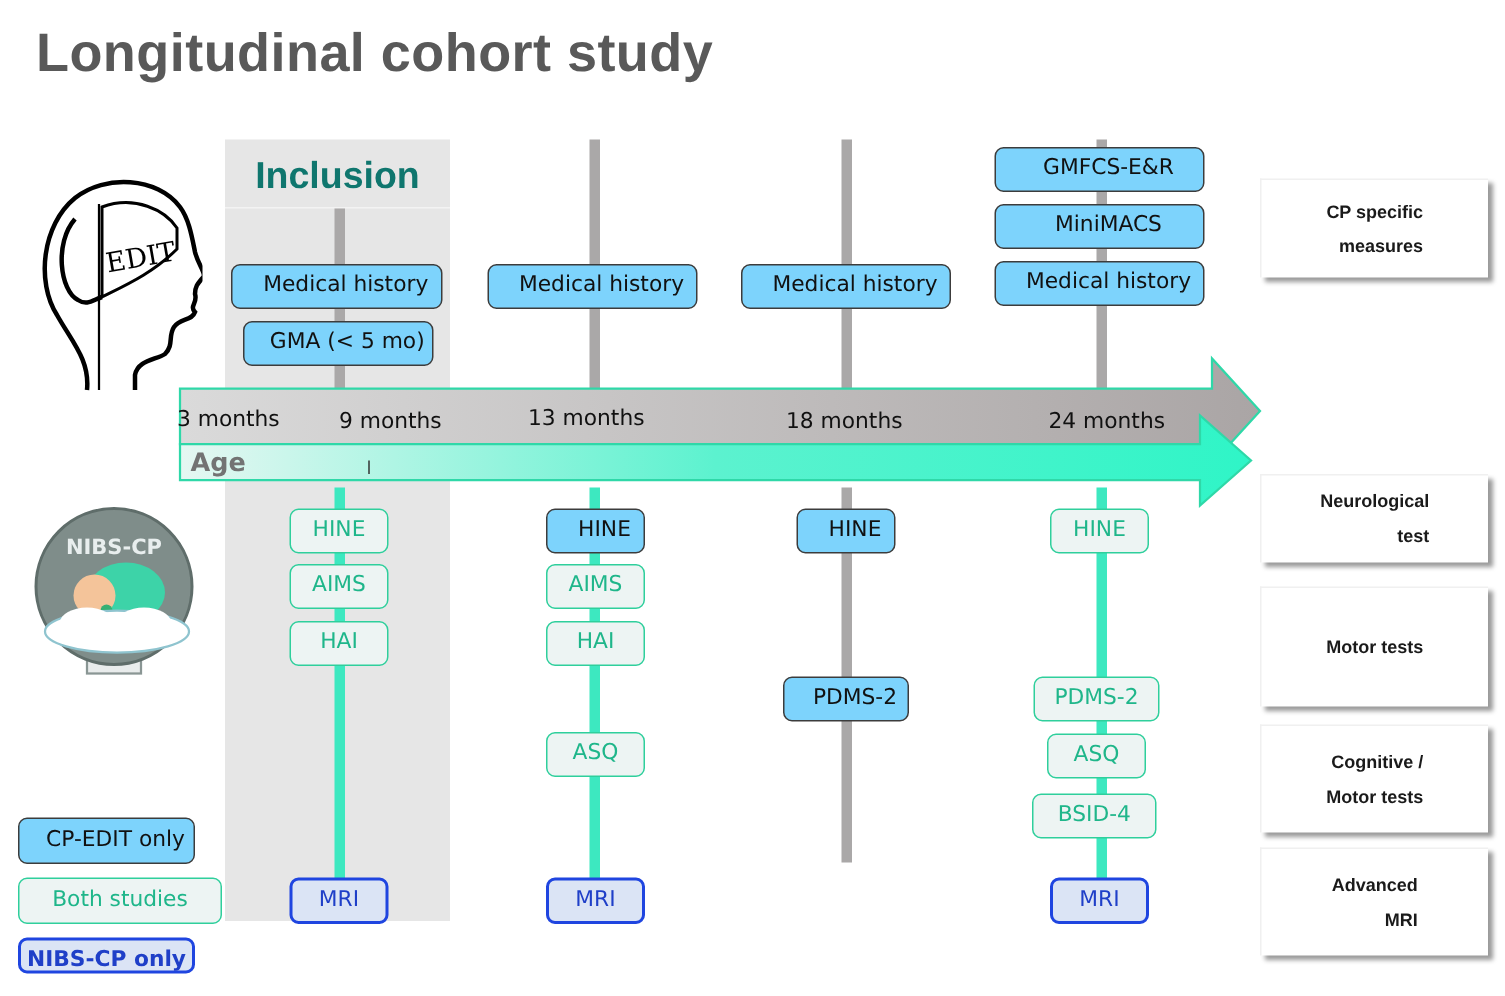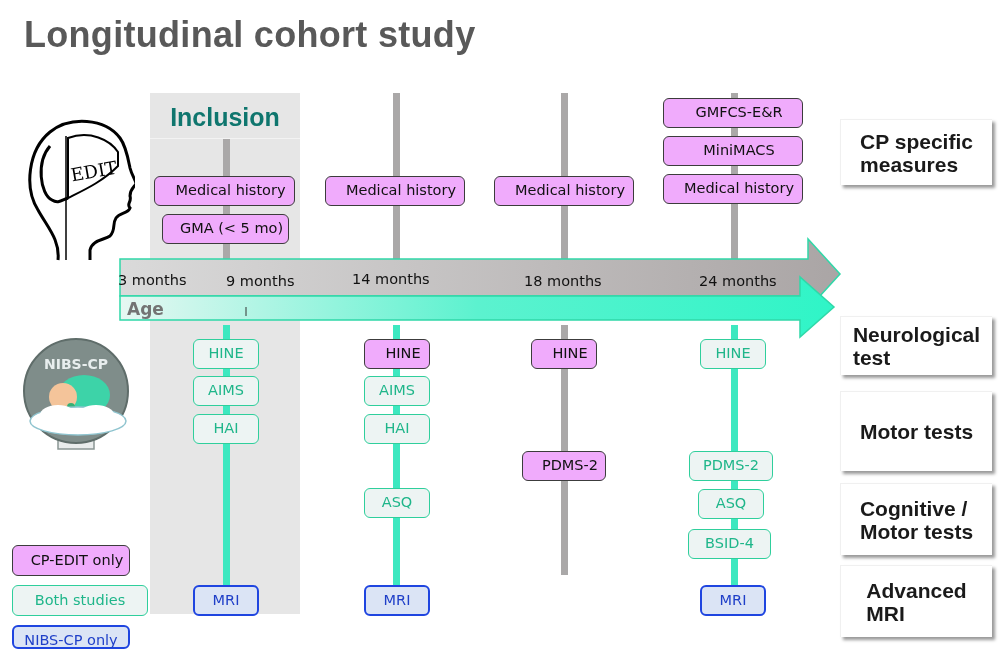--- a/index.html
+++ b/index.html
@@ -10,27 +10,27 @@
            font-size:36px; color:#595959; letter-spacing:0.3px; }
   #inclusion-bg { left:150px; top:93px; width:150px; height:521px; background:#e6e6e6; }
   #inclusion-label { left:150px; top:96px; width:150px; height:42px; line-height:42px; text-align:center;
                      font-family:"Liberation Sans", sans-serif; font-weight:bold; font-size:25px; color:#0f766e; }
   #inclusion-divider { left:150px; top:138px; width:150px; height:1px; background:#f3f3f3; }
   .vline { position:absolute; width:7px; }
   .gray { background:#aaa8a8; }
   .teal { background:#3de8c0; }
   .box { position:absolute; box-sizing:border-box; border-radius:6px; text-align:center;
          font-family:"DejaVu Sans", sans-serif; font-size:14.5px; white-space:nowrap; }
-  .box.cp { border:1.6px solid #3c3c3c; background:#f0abfc; color:#111;padding-left:12px; }
+  .box.cp { border:1.6px solid #3c3c3c; background:#7dd3fc; color:#111;padding-left:12px; }
   .box.both { border:1.6px solid #2fcf9c; background:#edf4f3; color:#1fb68a; }
   .box.nibs { border:2px solid #1f45e0; background:#dbe4f5; color:#1f3fc8; }
   .cat { position:absolute; left:840px; width:152px; background:#fff; box-sizing:border-box;
          box-shadow:3px 3px 3px #9a9a9a; border-top:1px solid #f0f0f0; border-left:1px solid #f0f0f0;
-         display:flex; align-items:center; justify-content:center; text-align:left;
-         font-family:"Liberation Sans", sans-serif; font-weight:bold; font-size:21px; line-height:23px; color:#1a1a1a; }
+         display:flex; align-items:center; justify-content:center; text-align:right;
+         font-family:"Liberation Sans", sans-serif; font-weight:bold; font-size:12px; line-height:23px; color:#1a1a1a; }
   .month { position:absolute; font-family:"DejaVu Sans", sans-serif; font-size:14.5px; color:#111; }
   #age-label { left:127px; top:299px; font-family:"DejaVu Sans", sans-serif; font-weight:bold; font-size:17px; color:#737373; }
 </style>
 </head>
 <body>
 
 <div id="title" class="abs">Longitudinal cohort study</div>
 
 <div id="inclusion-bg" class="abs"></div>
 <div id="inclusion-label" class="abs">Inclusion</div>
@@ -58,21 +58,21 @@
       <stop offset="1" stop-color="#2ff5c7"></stop>
     </linearGradient>
   </defs>
   <polygon points="10,24 698,24 698,4 730,39 698,74 698,61 10,61" fill="url(#gGray)" stroke="#2fd8a8" stroke-width="1.5"></polygon>
   <polygon points="10,61 690,61 690,42 724,72 690,102 690,85 10,85" fill="url(#gTeal)" stroke="#2fd8a8" stroke-width="1.5"></polygon>
   <line x1="136" y1="72" x2="136" y2="81" stroke="#333" stroke-width="1"></line>
 </svg>
 
 <div class="month" style="left:118px; top:272px;">3 months</div>
 <div class="month" style="left:226px; top:273px;">9 months</div>
-<div class="month" style="left:352px; top:271px;">14 months</div>
+<div class="month" style="left:352px; top:271px;">13 months</div>
 <div class="month" style="left:524px; top:273px;">18 months</div>
 <div class="month" style="left:699px; top:273px;">24 months</div>
 <div id="age-label" class="abs">Age</div>
 
 <div class="box cp" style="left:154px; top:176px; width:141px; height:30px; line-height:27px;">Medical history</div>
 <div class="box cp" style="left:162px; top:214px; width:127px; height:30px; line-height:27px;">GMA (&lt; 5 mo)</div>
 <div class="box both" style="left:193px; top:339px; width:66px; height:30px; line-height:27px;">HINE</div>
 <div class="box both" style="left:193px; top:376px; width:66px; height:30px; line-height:27px;">AIMS</div>
 <div class="box both" style="left:193px; top:414px; width:66px; height:30px; line-height:27px;">HAI</div>
 <div class="box nibs" style="left:193px; top:585px; width:66px; height:31px; line-height:27px;">MRI</div>
@@ -112,21 +112,21 @@
   <span style="white-space:pre-line;">Cognitive /
 Motor tests</span>
 </div>
 <div class="cat" style="top:565px; height:72px;">
   <span style="white-space:pre-line;">Advanced
 MRI</span>
 </div>
 
 <div class="box cp" style="left:12px; top:545px; width:118px; height:31px; line-height:28px;">CP-EDIT only</div>
 <div class="box both" style="left:12px; top:585px; width:136px; height:31px; line-height:28px;">Both studies</div>
-<div class="box nibs" style="left:12px; top:625px; width:118px; height:24px; line-height:27px;">NIBS-CP only</div>
+<div class="box nibs" style="left:12px; top:625px; width:118px; height:24px; line-height:27px;font-weight:bold;">NIBS-CP only</div>
 
 <svg class="abs" style="left:20px; top:110px;" width="115" height="160" viewBox="0 0 115 160">
   <path d="M38,150 C40,130 28,118 18,100 C4,78 8,40 30,22 C50,6 85,8 100,28 C106,36 108,48 110,58
            C112,66 116,70 116,74 C113,78 110,80 110,86 C112,92 106,94 110,98 C108,104 100,102 96,108
            C92,114 96,120 90,126 C84,130 72,130 70,140 L70,150" fill="none" stroke="#000" stroke-width="3"></path>
   <path d="M30,36 C16,52 20,84 32,90 C38,94 42,90 48,88" fill="none" stroke="#000" stroke-width="3"></path>
   <path d="M46,26 L46,150" fill="none" stroke="#000" stroke-width="1.5"></path>
   <path d="M48,28 C70,20 90,30 98,42 L98,56 C82,72 64,80 48,88 Z" fill="none" stroke="#000" stroke-width="2"></path>
   <text x="50" y="70" font-family="DejaVu Serif, serif" font-size="18" fill="#000" transform="rotate(-10 60 60)">EDIT</text>
 </svg>

